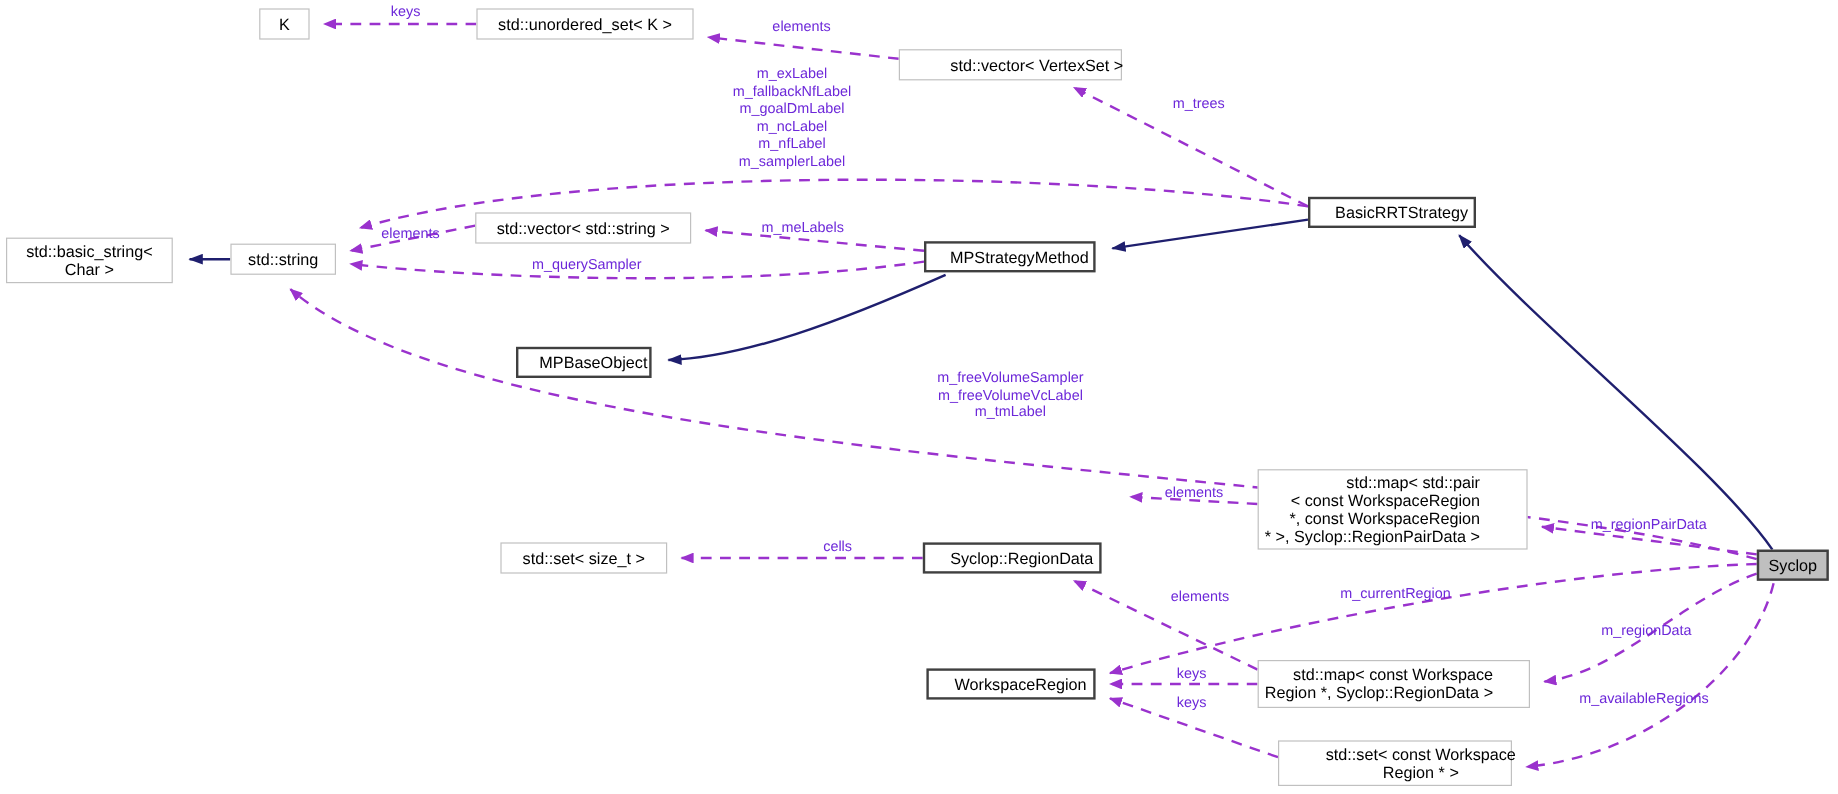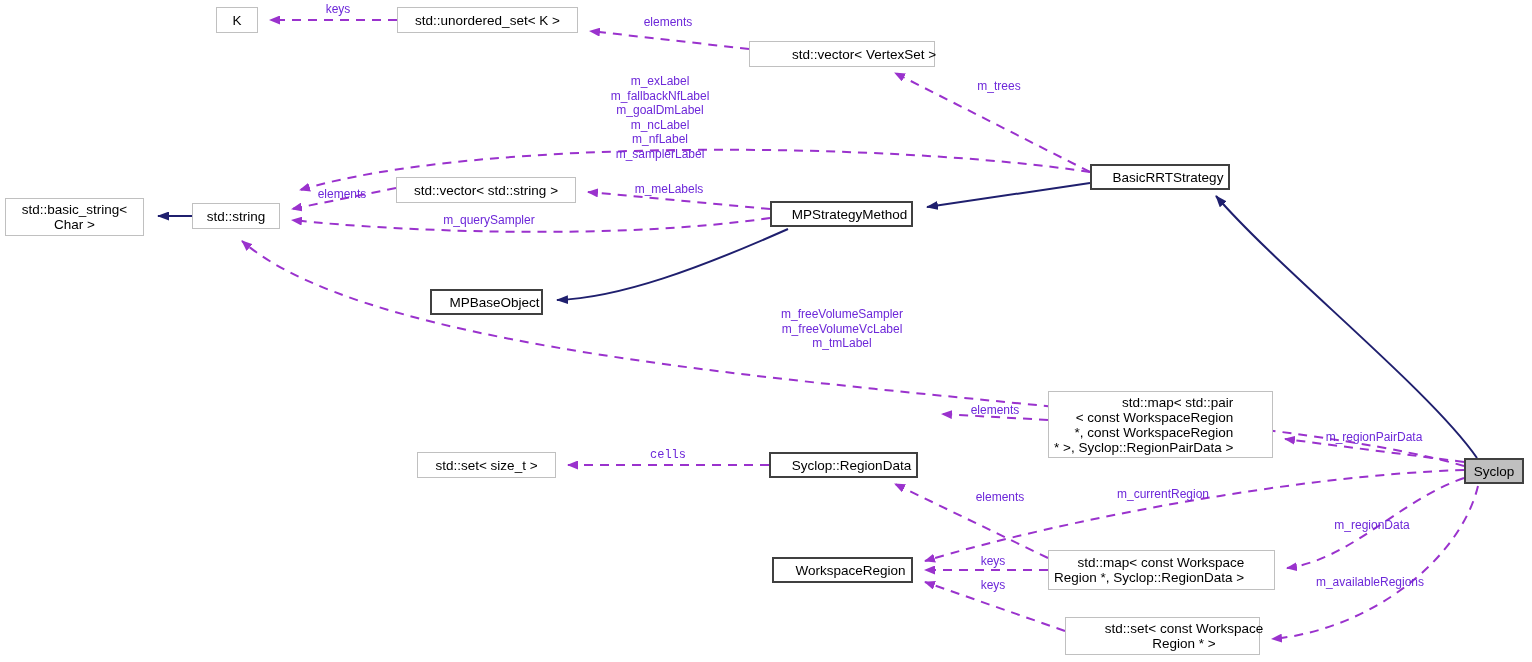--- a/index.html
+++ b/index.html
@@ -165,42 +165,42 @@
 
   <div class="node thin" style="left:1065px;top:617px;width:195px;height:38px;padding-left:43px;">std::set&lt; const Workspace
 Region * &gt;</div>
 
   <div class="edge-label center" style="left:316px;top:2px;width:44px;">keys</div>
 
   <div class="edge-label center" style="left:626px;top:15px;width:84px;">elements</div>
 
   <div class="edge-label center" style="left:965px;top:79px;width:68px;">m_trees</div>
 
-  <div class="edge-label center" style="left:598px;top:74px;width:124px;">m_exLabel
+  <div class="edge-label center" style="left:598px;top:54px;width:124px;">m_exLabel
 m_fallbackNfLabel
 m_goalDmLabel
 m_ncLabel
 m_nfLabel
 m_samplerLabel</div>
 
   <div class="edge-label center" style="left:300px;top:187px;width:84px;">elements</div>
 
   <div class="edge-label center" style="left:621px;top:182px;width:96px;">m_meLabels</div>
 
   <div class="edge-label center" style="left:424px;top:213px;width:130px;">m_querySampler</div>
 
   <div class="edge-label center" style="left:760px;top:307px;width:164px;">m_freeVolumeSampler
 m_freeVolumeVcLabel
 m_tmLabel</div>
 
   <div class="edge-label center" style="left:953px;top:403px;width:84px;">elements</div>
 
   <div class="edge-label center" style="left:1307px;top:430px;width:134px;">m_regionPairData</div>
 
-  <div class="edge-label center" style="left:646px;top:448px;width:44px;font-family:Liberation Mono, monospace;">cells</div>
+  <div class="edge-label center" style="left:676px;top:448px;width:44px;">cells</div>
 
   <div class="edge-label center" style="left:958px;top:490px;width:84px;">elements</div>
 
   <div class="edge-label center" style="left:1098px;top:487px;width:130px;">m_currentRegion</div>
 
   <div class="edge-label center" style="left:1318px;top:518px;width:108px;">m_regionData</div>
 
   <div class="edge-label center" style="left:971px;top:554px;width:44px;">keys</div>
 
   <div class="edge-label center" style="left:971px;top:578px;width:44px;">keys</div>

